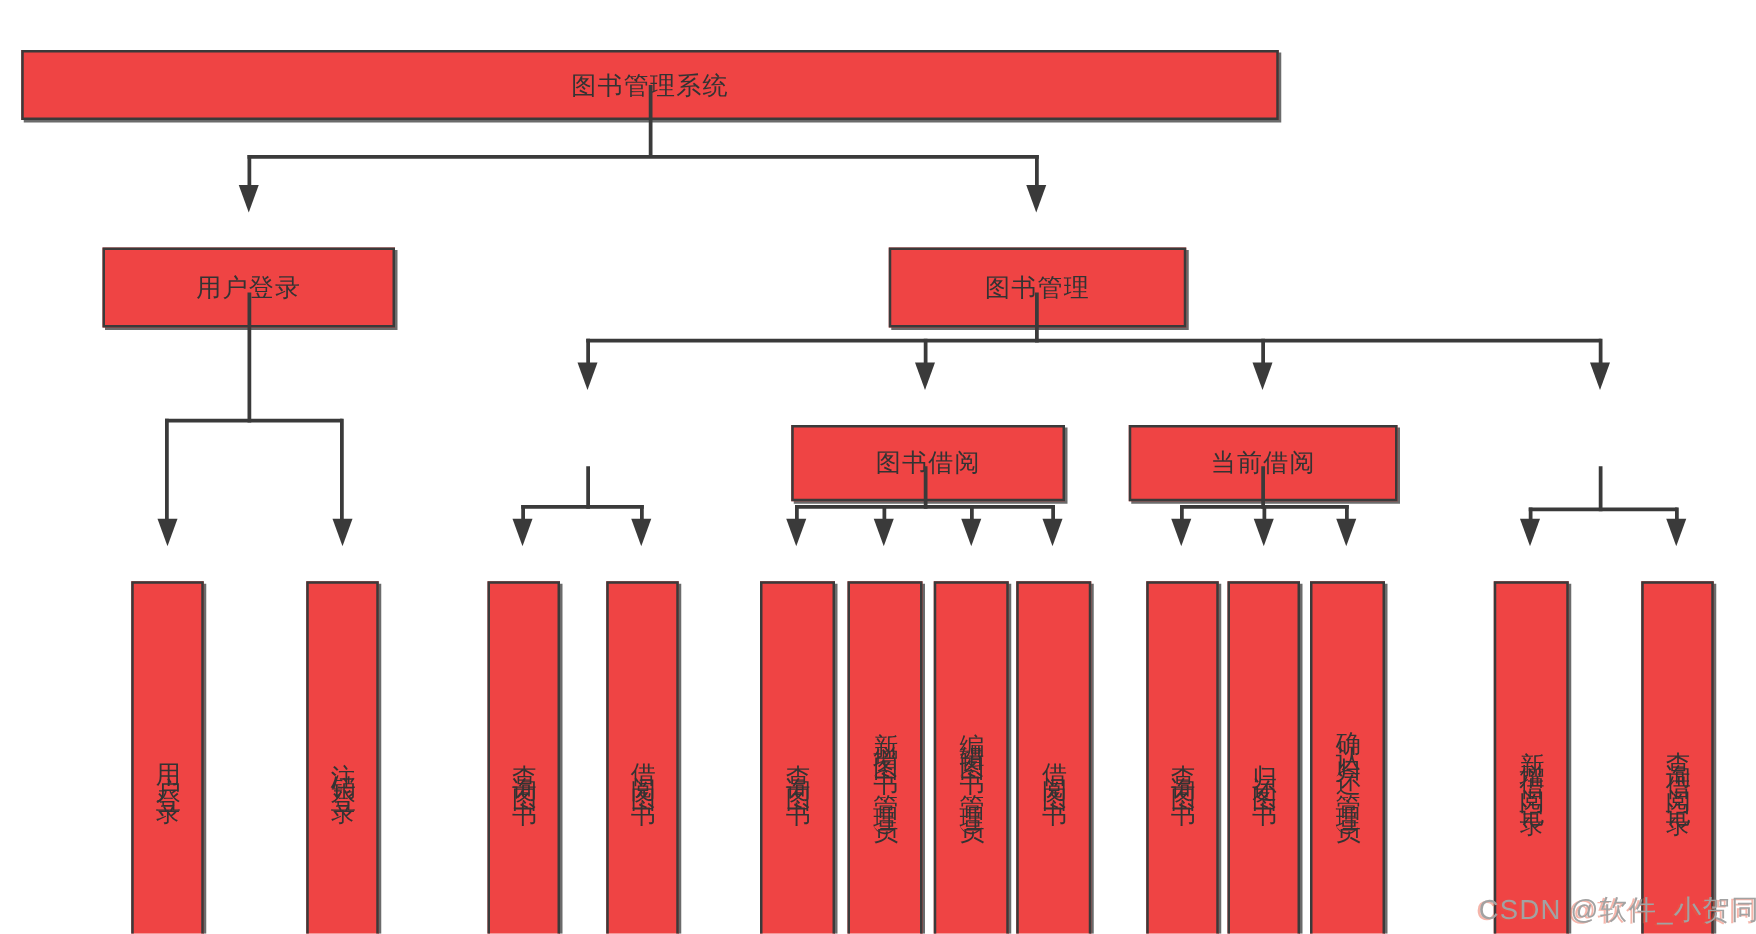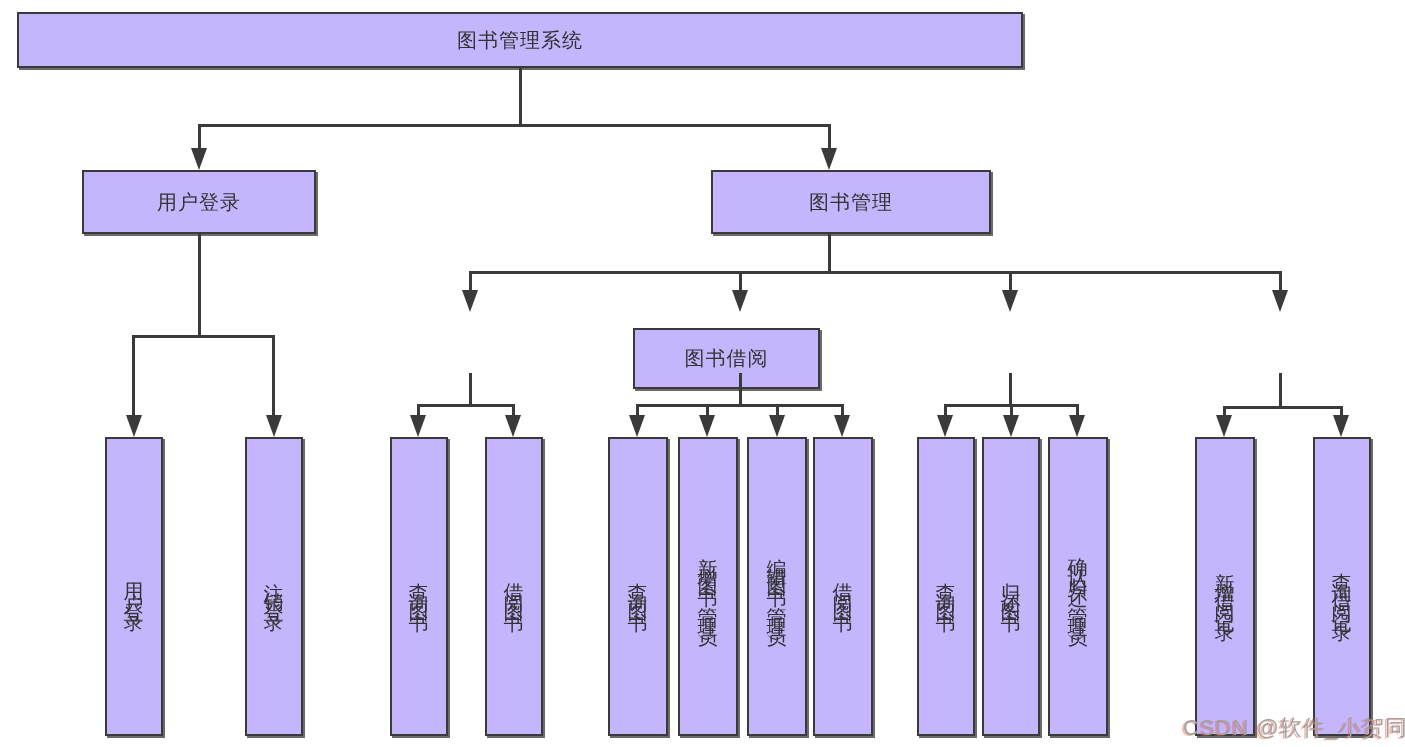--- a/index.html
+++ b/index.html
@@ -9,27 +9,28 @@
     height: 747px;
     background: #ffffff;
     font-family: "Liberation Sans", sans-serif;
     color: #333333;
     overflow: hidden;
   }
   .box {
     position: absolute;
     box-sizing: border-box;
     border: 2px solid #3a3a3a;
-    background: #c4b5fd;
+    background: #ef4444;
     box-shadow: 2px 2px 0 rgba(58,58,58,0.75);
     display: flex;
     align-items: center;
     justify-content: center;
     font-size: 20px;
     color: #333333;
+    margin-top: 28px;
   }
   .htext { letter-spacing: 1px; white-space: nowrap; }
   .leaf { }
   .vtext {
     writing-mode: vertical-rl;
     text-orientation: mixed;
     letter-spacing: 10px;
     font-size: 20px;
     line-height: 1;
     white-space: nowrap;
@@ -65,26 +66,29 @@
 
 <div id="stage">
 
   <div class="box" style="left:17px; top:12px; width:1006px; height:56px;">
     <span class="htext">图书管理系统</span>
   </div>
 
   <div class="box" style="left:82px; top:170px; width:234px; height:64px;">
     <span class="htext">用户登录</span>
   </div>
-  <div class="box" style="left:711px; top:170px; width:280px; height:64px;">
+  <div class="box" style="left:711px; top:170px; width:238px; height:64px;">
     <span class="htext">图书管理</span>
   </div>
 
-  <div class="box" style="left:633px; top:328px; width:187px; height:61px;">
+  <div class="box" style="left:633px; top:312px; width:219px; height:61px;">
     <span class="htext">图书借阅</span>
+  </div>
+  <div class="box" style="left:903px; top:312px; width:215px; height:61px;">
+    <span class="htext">当前借阅</span>
   </div>
 
   <div class="box leaf" style="left:105px; top:437px; width:58px; height:299px;">
     <span class="vtext">用户登录</span>
   </div>
   <div class="box leaf" style="left:245px; top:437px; width:58px; height:299px;">
     <span class="vtext">注销登录</span>
   </div>
 
   <div class="box leaf" style="left:390px; top:437px; width:58px; height:299px;">

